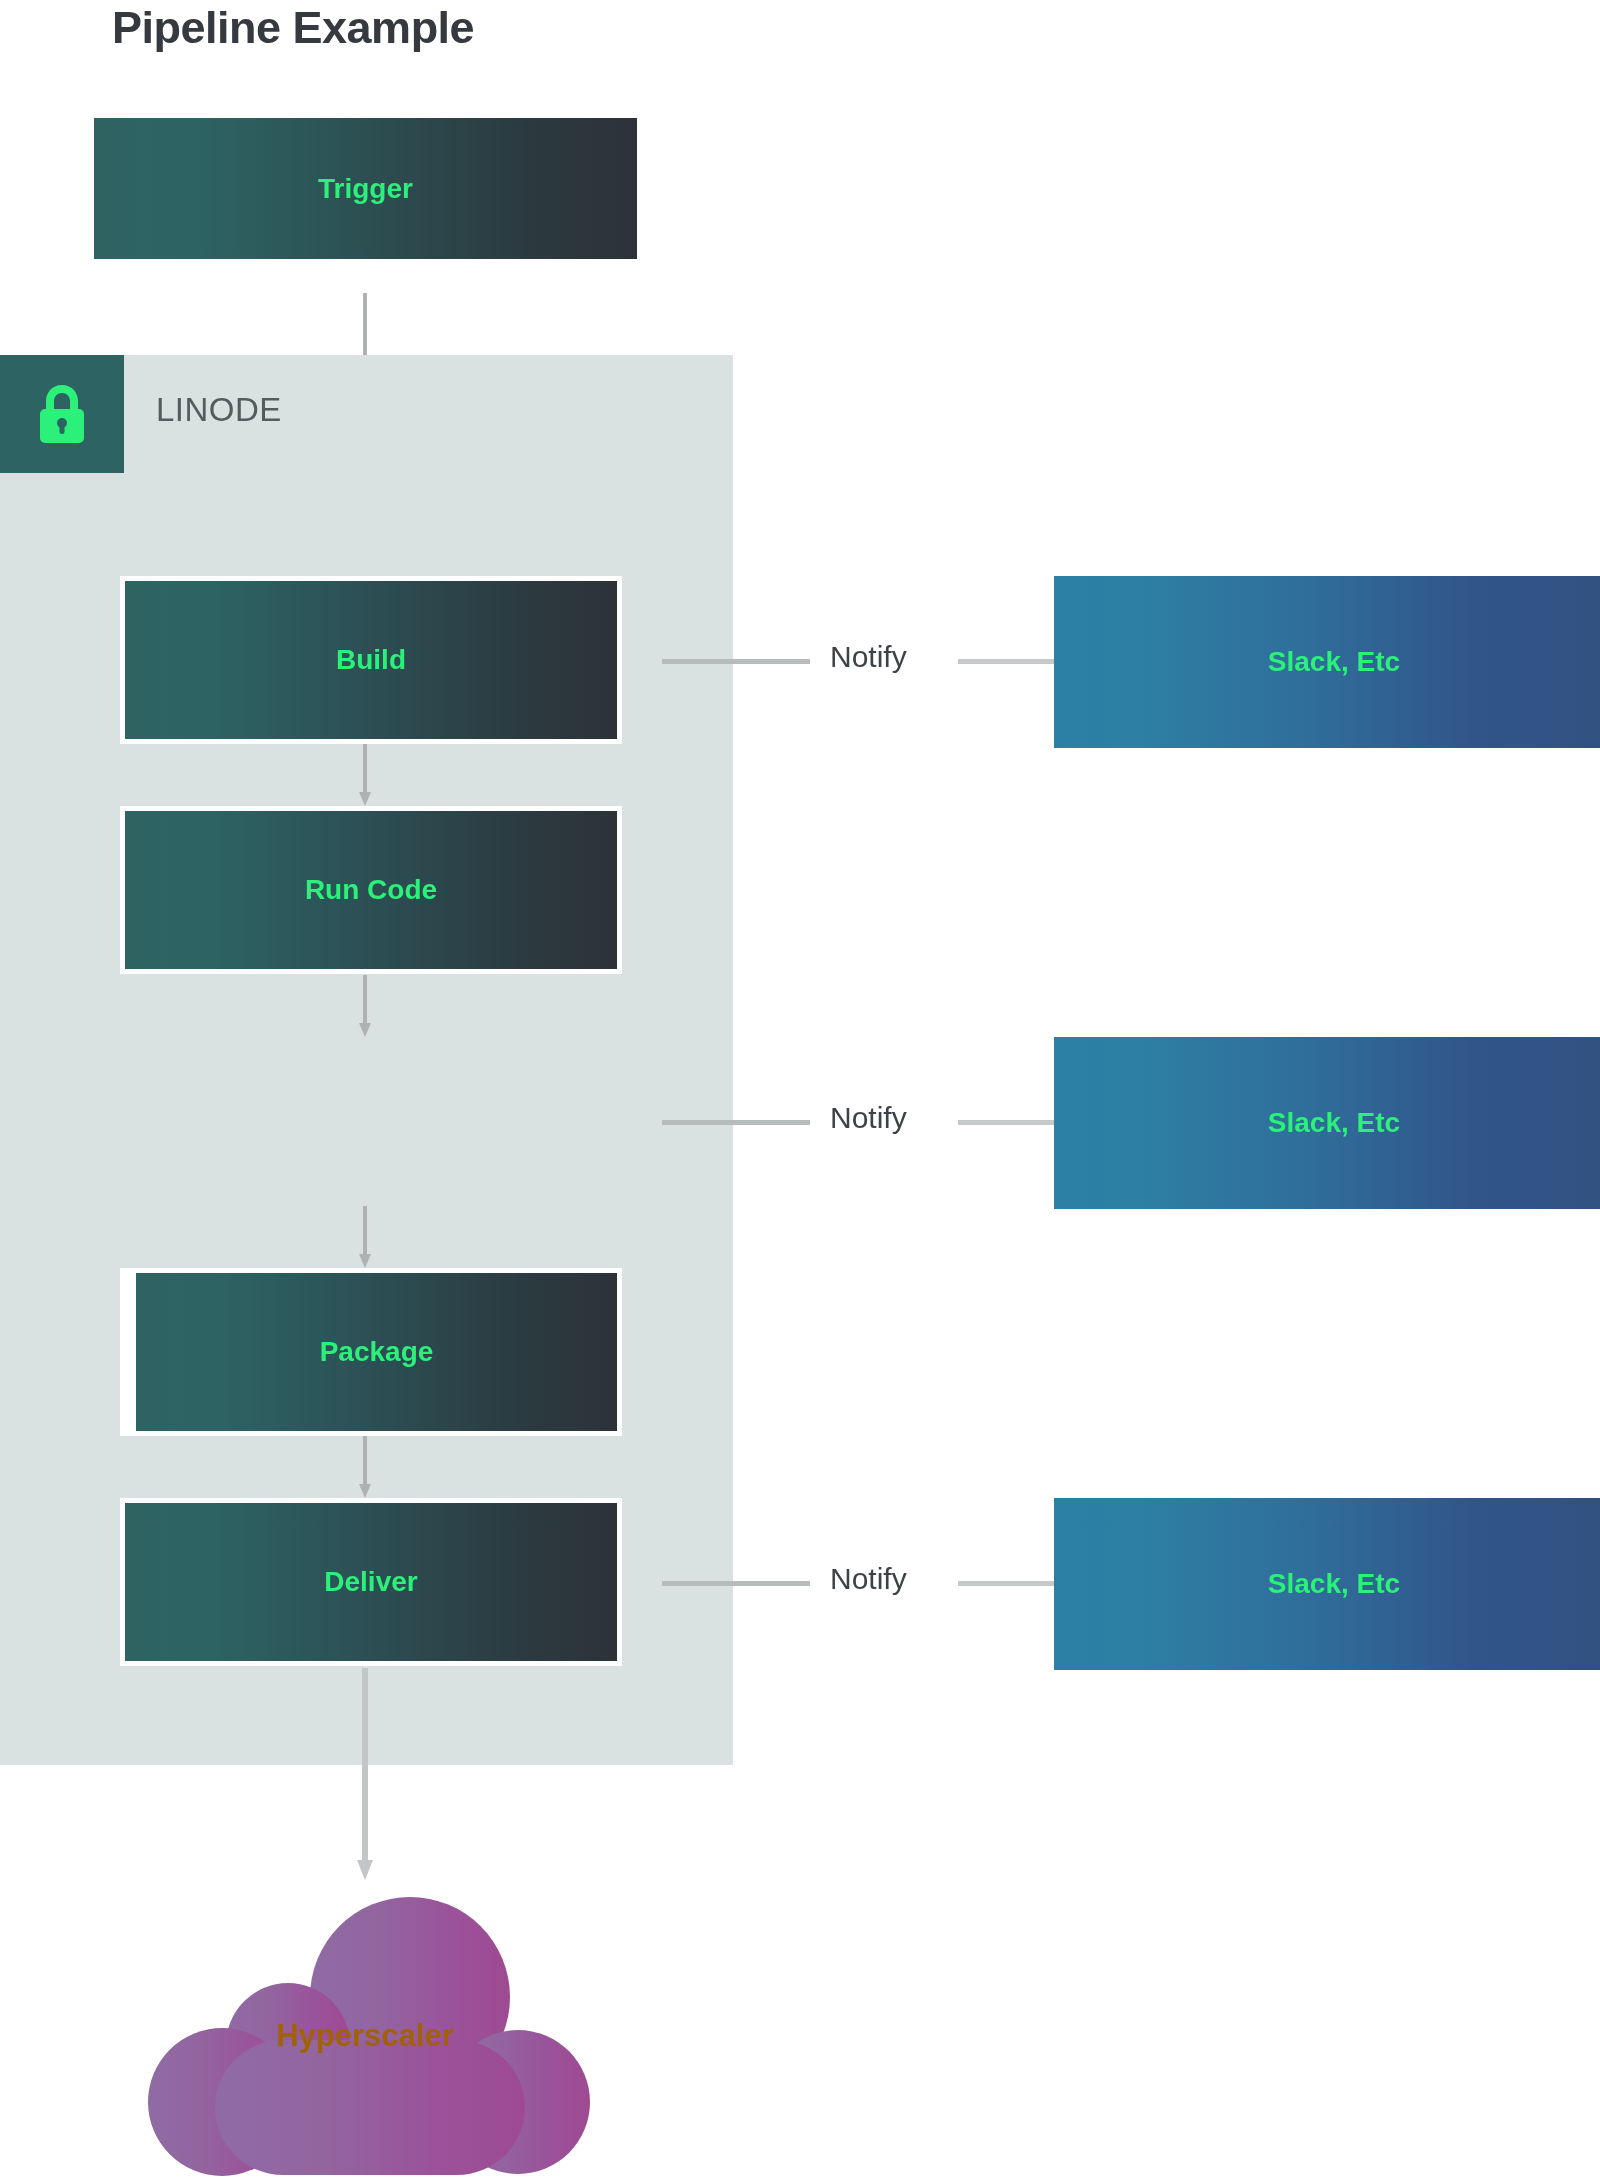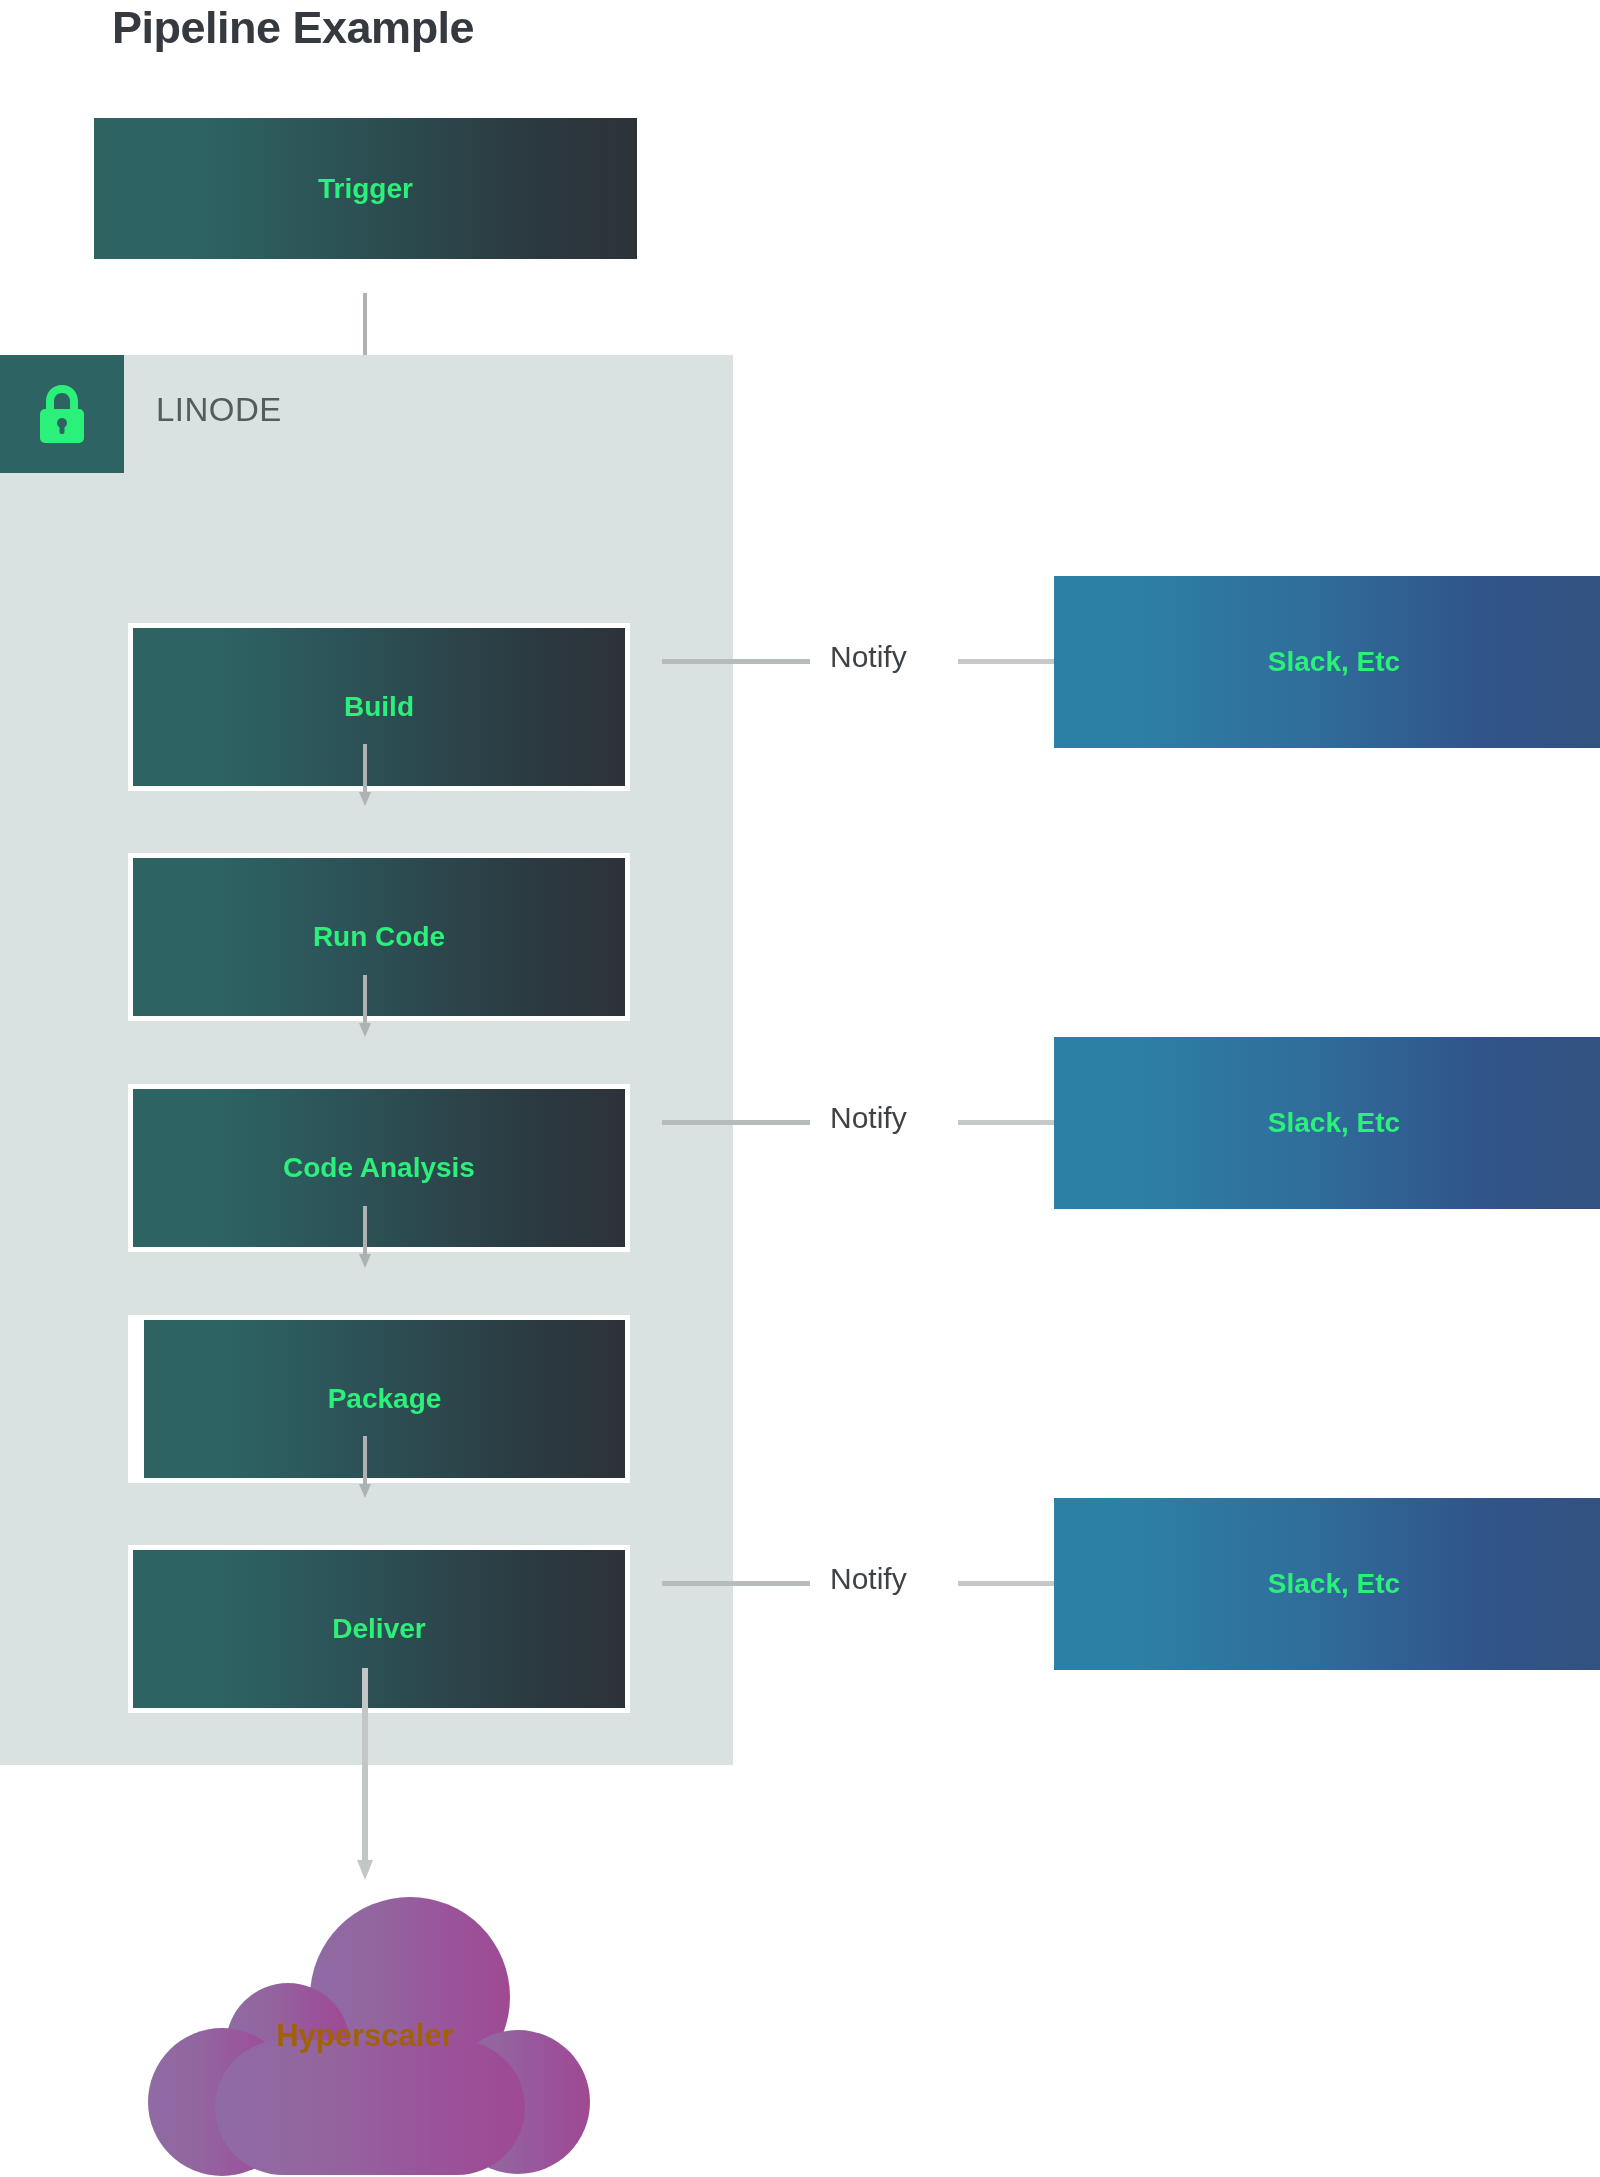--- a/index.html
+++ b/index.html
@@ -69,27 +69,26 @@
     top: 391px;
     font-size: 33px;
     color: #555c5e;
     letter-spacing: 0.5px;
     white-space: nowrap;
   }
 
   
   .stage-box {
     position: absolute;
-    left: 128px;
+    left: 120px;
     width: 502px;
     height: 168px;
     background: #ffffff;
     padding: 5px;
     box-sizing: border-box;
-    margin-top: 47px;
   }
   .stage-box > .stage-fill {
     width: 100%;
     height: 100%;
     background: linear-gradient(90deg, #2e6362 0%, #2d6463 16%, #2c5055 48%, #2b3b41 80%, #2d3239 100%);
     display: flex;
     align-items: center;
     justify-content: center;
   }
   #stage-build    { top: 576px; }
@@ -259,25 +258,20 @@
     <div class="stage-fill">
       <span class="node-label">Run Code</span>
     </div>
   </div>
 
   <div class="v-connector conn-short" id="conn-tests-code">
     <div class="v-line"></div>
     <div class="v-head"></div>
   </div>
 
-  <div class="stage-box" id="stage-code">
-    <div class="stage-fill">
-      <span class="node-label">Code Analysis</span>
-    </div>
-  </div>
 
   <div class="v-connector conn-short" id="conn-code-pkg">
     <div class="v-line"></div>
     <div class="v-head"></div>
   </div>
 
   <div class="stage-box" id="stage-package">
     <div class="stage-fill">
       <span class="node-label">Package</span>
     </div>

